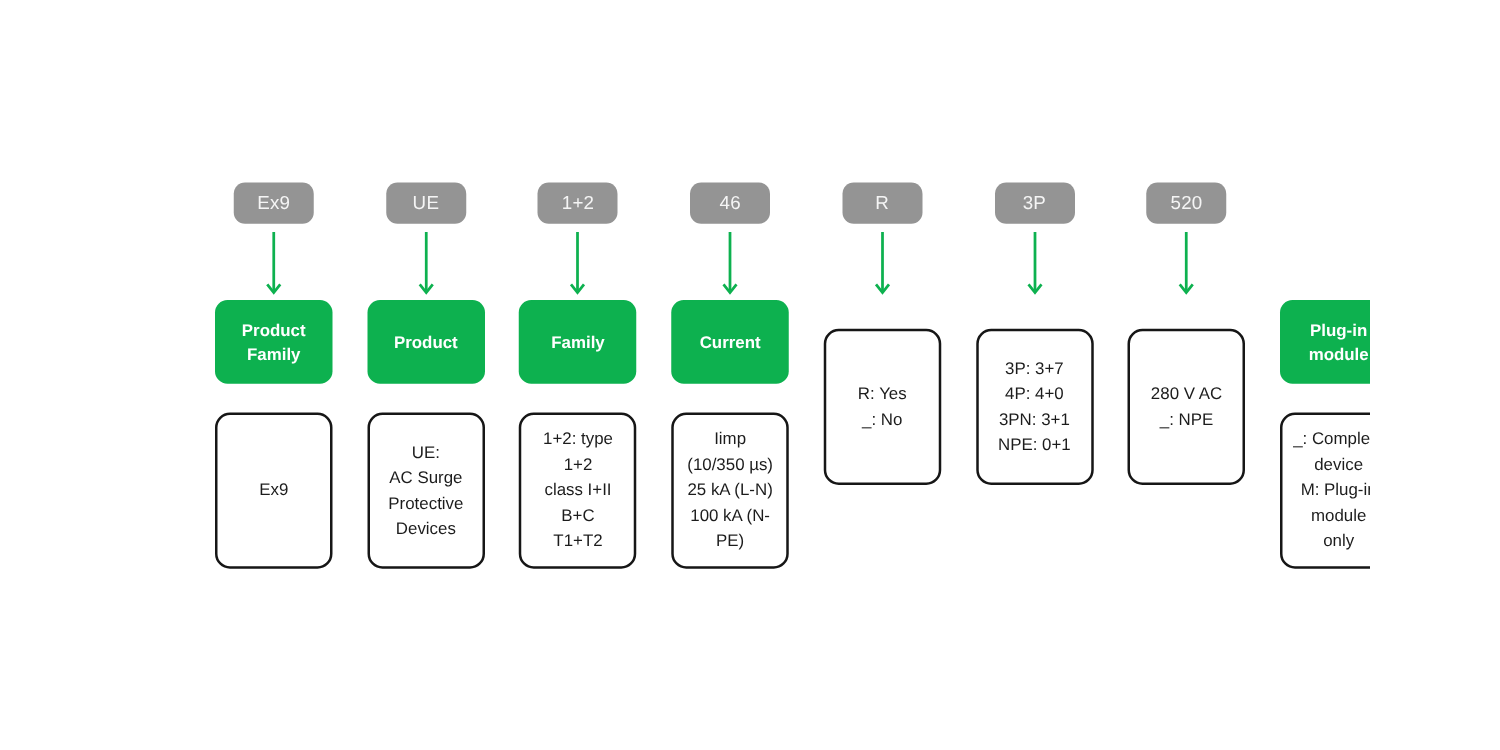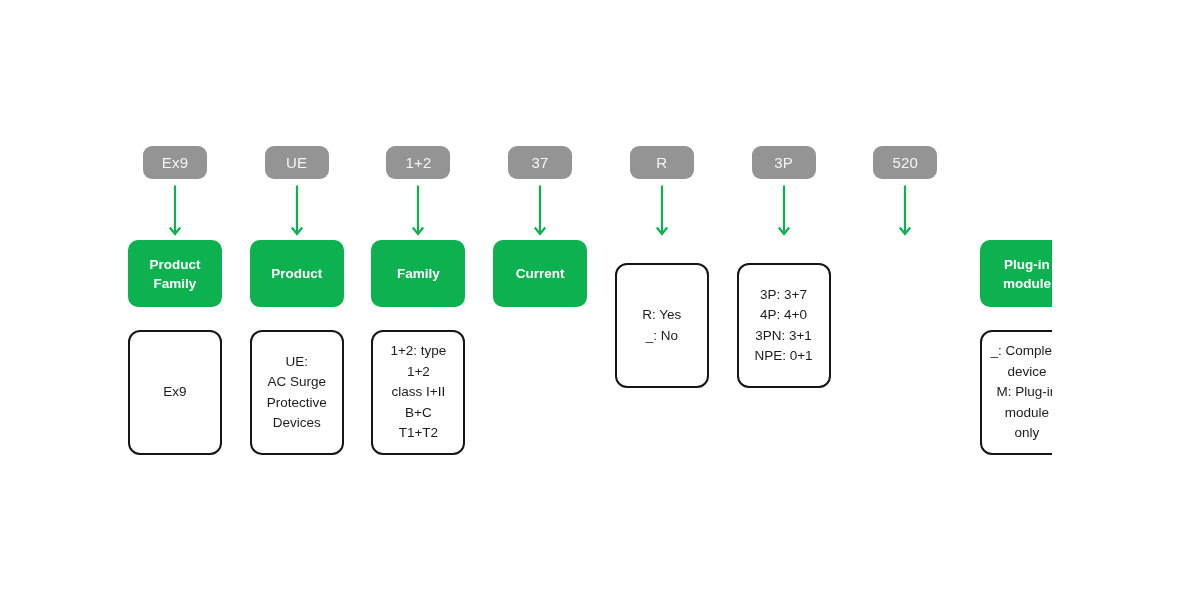--- a/index.html
+++ b/index.html
@@ -6,21 +6,21 @@
     --green:#0db14f;
     --gray:#949494;
     --ink:#1c1c1c;
   }
   html,body{margin:0;padding:0;}
   body{
     width:1200px;height:600px;background:#ffffff;
     font-family:"Liberation Sans", sans-serif;
     color:var(--ink);
   }
-  .canvas{position:relative;width:1052px;height:600px;overflow:hidden;background:#ffffff;}
+  .canvas{position:relative;width:1052px;height:600px;overflow:hidden;background:#ffffff;margin-left:44px;}
   .row{
     position:absolute;left:128px;top:146px;width:946px;
     display:flex;justify-content:space-between;
   }
   .col{width:94px;display:flex;flex-direction:column;align-items:center;}
   .badge{
     width:64px;height:33px;border-radius:9px;
     background:var(--gray);color:#f5f5f5;
     font-size:15px;letter-spacing:.2px;
     display:flex;align-items:center;justify-content:center;
@@ -89,28 +89,33 @@
     </div>
     <div class="label">Family</div>
     <div class="desc">1+2: type
 1+2
 class I+II
 B+C
 T1+T2</div>
   </div>
 
   <div class="col">
-    <div class="badge">37</div>
+    <div class="badge">46</div>
     <div class="arrow">
       <svg width="14" height="52" viewBox="0 0 14 52" aria-hidden="true">
         <line x1="7" y1="1.5" x2="7" y2="48.5"></line>
         <path d="M1.8 43.5 L7 50 L12.2 43.5"></path>
       </svg>
     </div>
     <div class="label">Current</div>
+    <div class="desc">Iimp
+(10/350 µs)
+25 kA (L-N)
+100 kA (N-
+PE)</div>
   </div>
 
   <div class="col">
     <div class="badge">R</div>
     <div class="arrow">
       <svg width="14" height="52" viewBox="0 0 14 52" aria-hidden="true">
         <line x1="7" y1="1.5" x2="7" y2="48.5"></line>
         <path d="M1.8 43.5 L7 50 L12.2 43.5"></path>
       </svg>
     </div>
@@ -133,20 +138,22 @@
   </div>
 
   <div class="col">
     <div class="badge">520</div>
     <div class="arrow">
       <svg width="14" height="52" viewBox="0 0 14 52" aria-hidden="true">
         <line x1="7" y1="1.5" x2="7" y2="48.5"></line>
         <path d="M1.8 43.5 L7 50 L12.2 43.5"></path>
       </svg>
     </div>
+    <div class="desc">280 V AC
+_: NPE</div>
   </div>
 
   <div class="col">
     <div class="badge hidden-slot"></div>
     <div class="arrow hidden-slot">
       <svg width="14" height="52" viewBox="0 0 14 52" aria-hidden="true">
         <line x1="7" y1="1.5" x2="7" y2="48.5"></line>
         <path d="M1.8 43.5 L7 50 L12.2 43.5"></path>
       </svg>
     </div>

